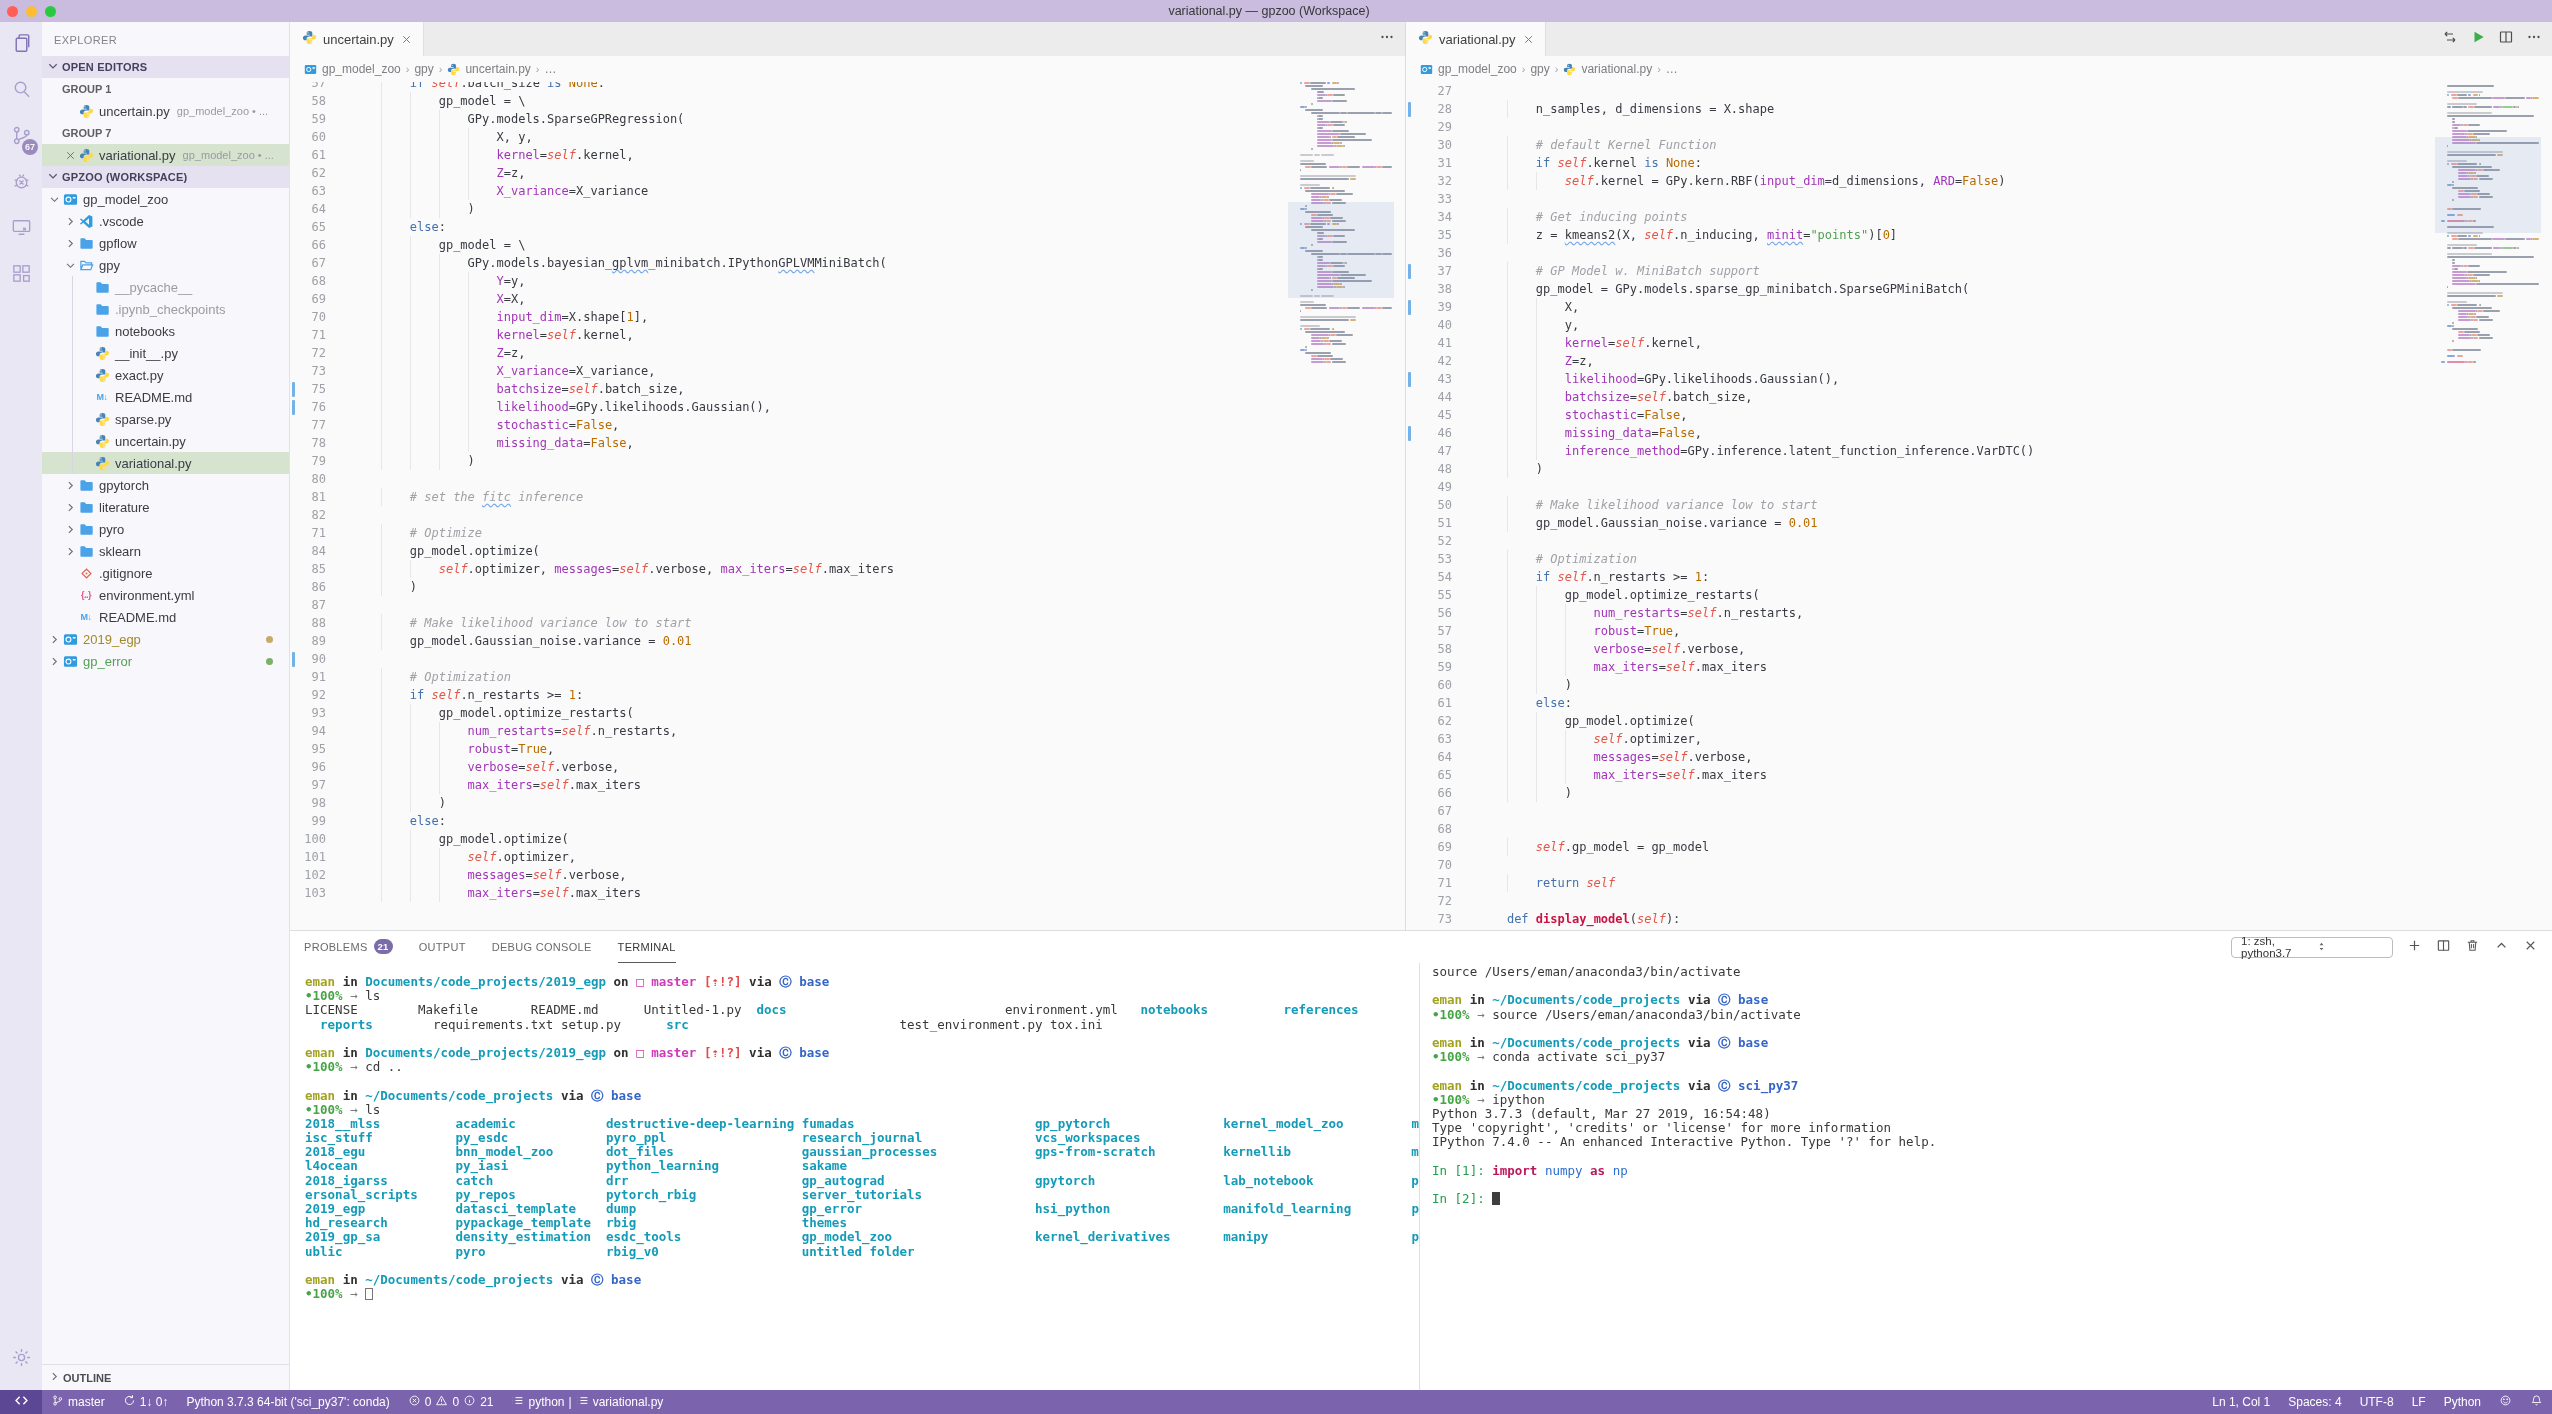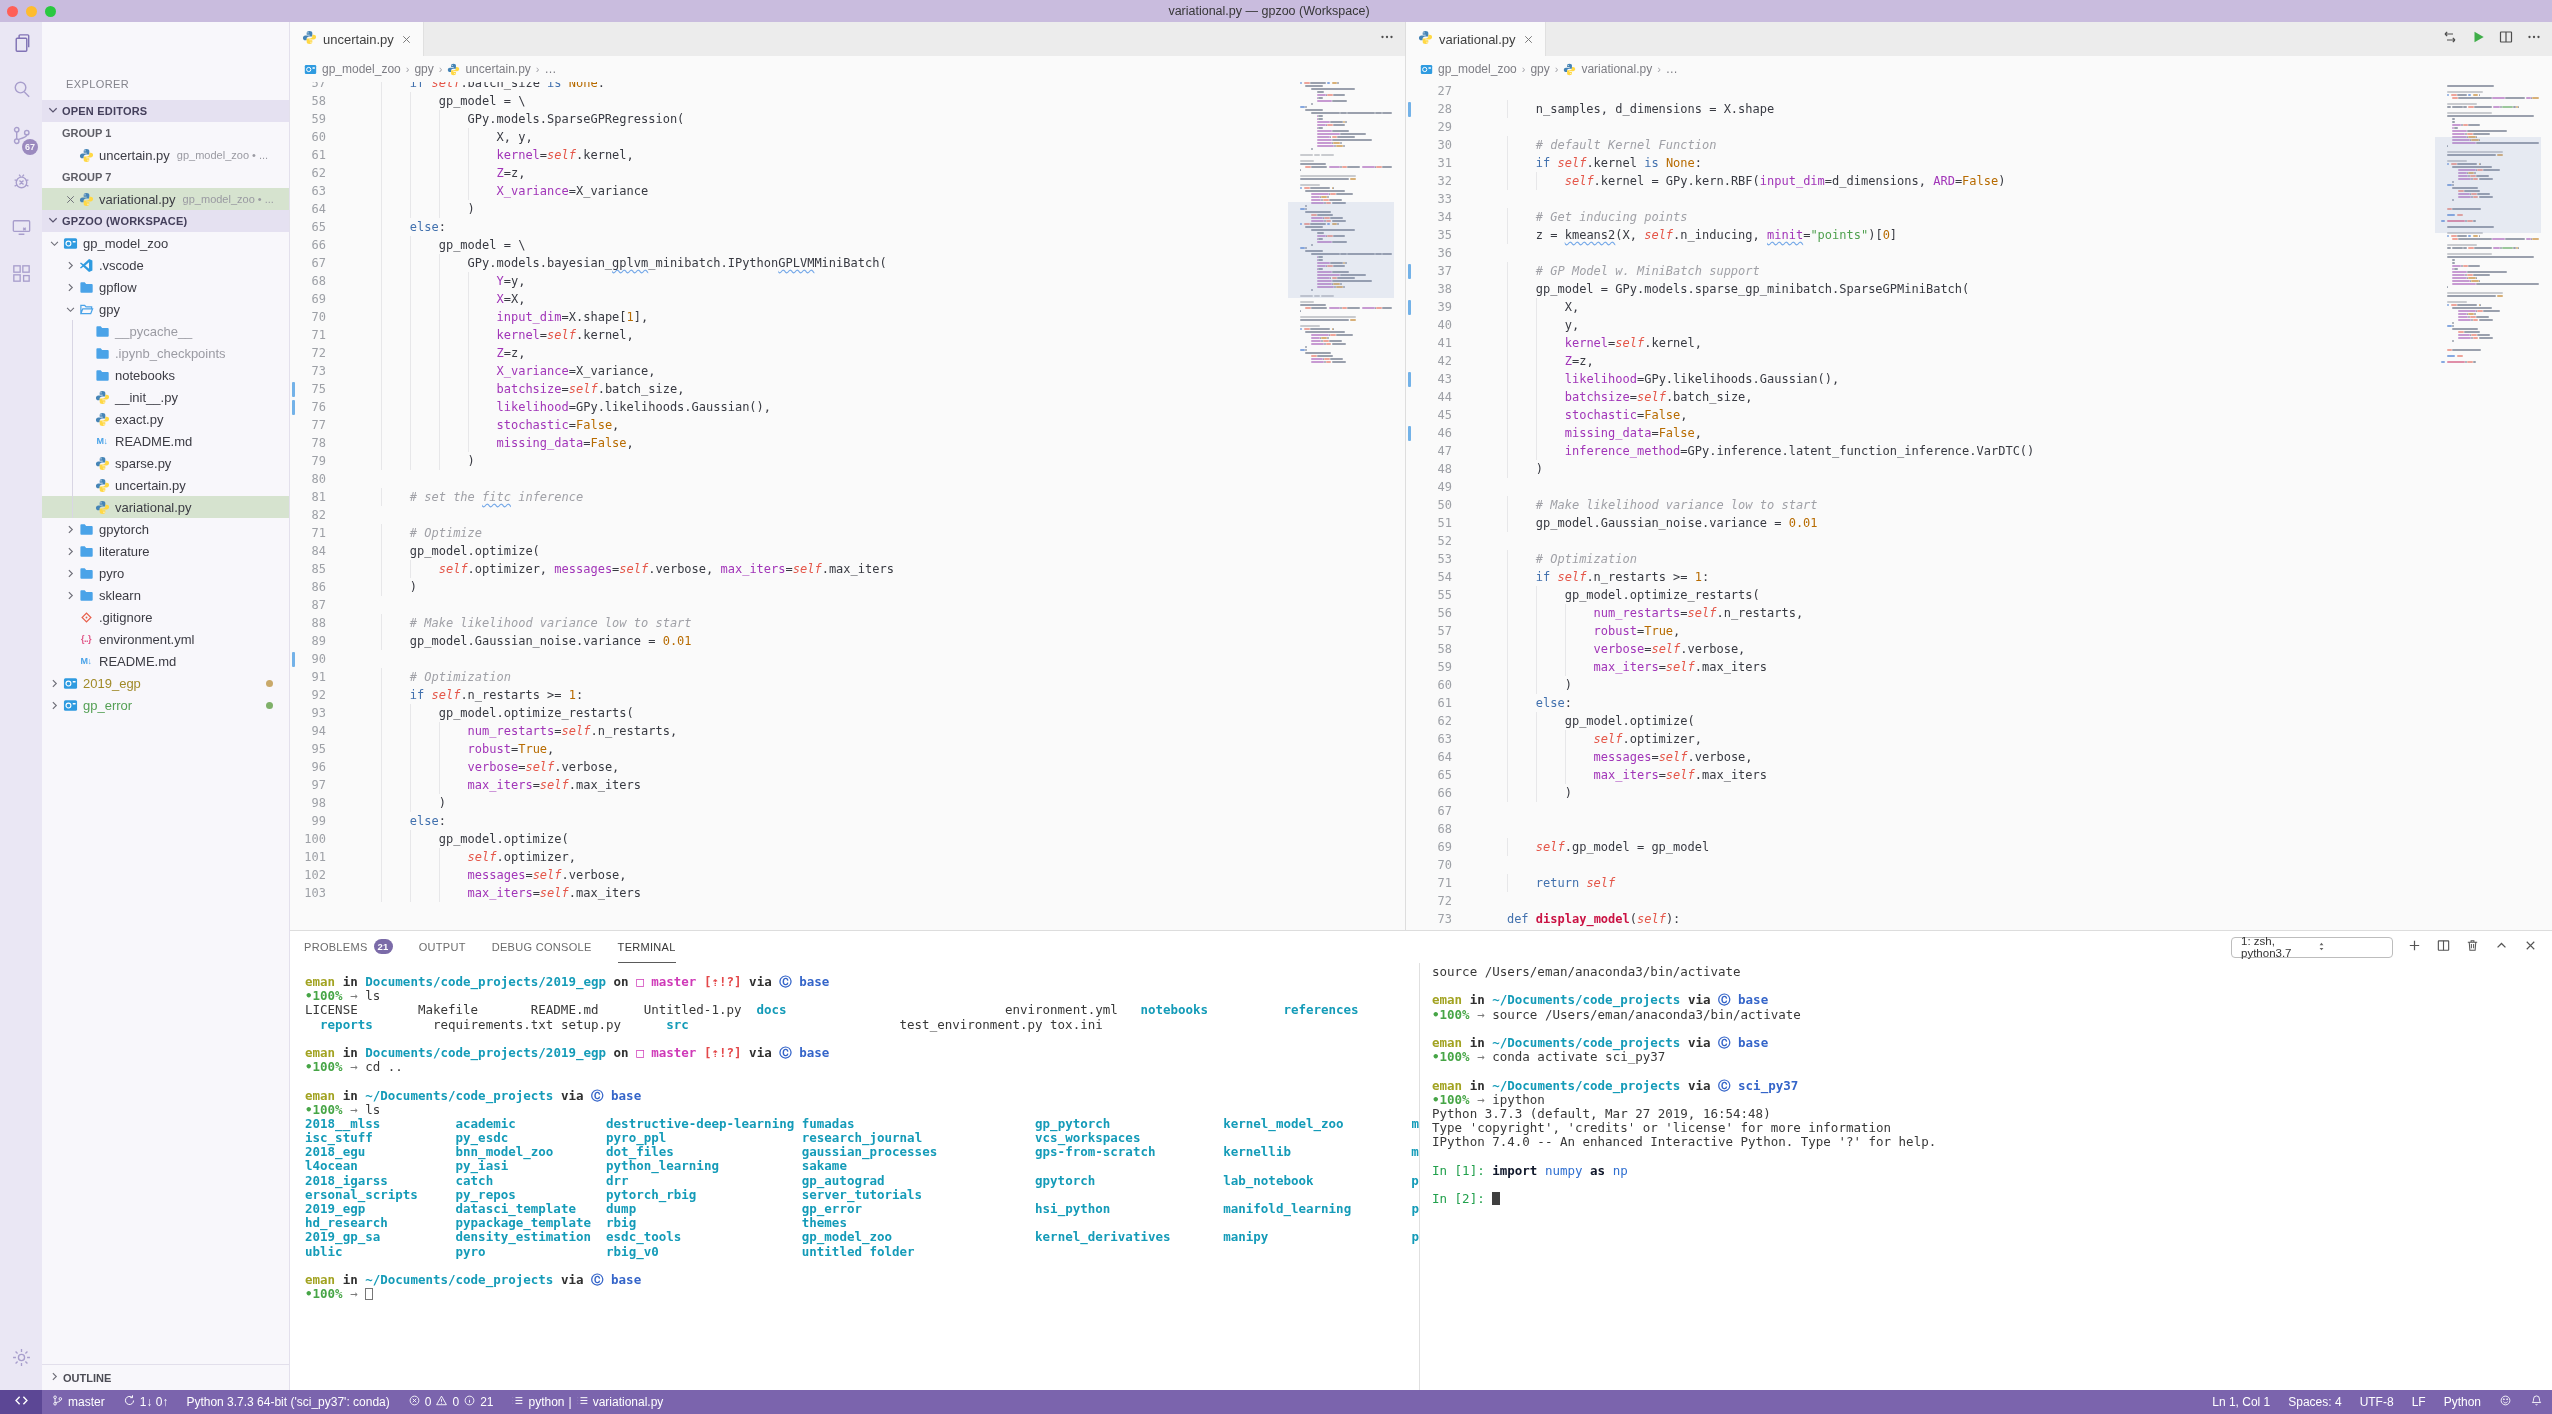--- a/index.html
+++ b/index.html
@@ -24,22 +24,22 @@
   .ab-icon.active { opacity:1; }
   .ab-icon svg { width:23px; height:23px; }
   .ab-badge { position:absolute; right:4px; bottom:5px; min-width:16px; height:16px; padding:0 3px;
     background:#6b529e; color:#fff; border-radius:9px; font-size:9px; font-weight:bold;
     display:flex; align-items:center; justify-content:center; }
   .ab-bottom { position:absolute; bottom:8px; left:0; }
 
   
   .sidebar { width:248px; flex:none; background:#f8f7fb; border-right:1px solid #e3e0ec;
     position:relative; overflow:hidden; }
-  .sb-title { height:34px; line-height:36px; padding-left:24px; font-size:11px; color:#84848c;
-    letter-spacing:.4px;margin-top:44px; }
+  .sb-title { height:34px; line-height:36px; padding-left:12px; font-size:11px; color:#84848c;
+    letter-spacing:.4px; }
   .sb-header { height:22px; background:#e5e1f1; display:flex; align-items:center; gap:2px;
     padding-left:4px; font-size:11px; font-weight:bold; color:#45405c; letter-spacing:.2px; }
   .sb-header svg { width:14px; height:14px; color:#5a5570; }
   .row { height:22px; display:flex; align-items:center; font-size:13px; color:#3c3c44;
     position:relative; white-space:nowrap; cursor:pointer; }
   .row.sel { background:#d6e3cf; }
   .row .arrow { width:16px; height:16px; flex:none; color:#6e6e78; display:flex; align-items:center; justify-content:center; }
   .row .arrow svg { width:13px; height:13px; }
   .row .ficon { width:16px; height:16px; flex:none; margin-right:5px; display:flex; align-items:center; justify-content:center; }
   .row .ficon svg { width:15px; height:15px; }
@@ -109,21 +109,21 @@
   .term { overflow:hidden; position:relative; font-family:"DejaVu Sans Mono","DejaVu Sans", monospace;
     font-size:12.5px; }
   .term.left { width:1130px; border-right:1px solid #e0e0e0; padding:12px 0 0 15px; }
   .term.right { flex:1; padding:2px 0 0 12px; }
   .t-line { height:14.2px; line-height:14.3px; white-space:pre; }
   .t-p { color:#383838; } .t-y { color:#a2a322; font-weight:bold; }
   .t-b { color:#303030; font-weight:bold; } .t-cy { color:#149bb8; font-weight:bold; }
   .t-mg { color:#cf3ab8; font-weight:bold; } .t-rd { color:#e3484a; font-weight:bold; }
   .t-bl { color:#3565c9; font-weight:bold; } .t-gr { color:#46a546; font-weight:bold; }
   .t-ar { color:#7c7c7c; } .t-dir { color:#149bb8; font-weight:bold; }
-  .t-ipg { color:#21a04c; } .t-kw { color:#0f172a; font-weight:bold; } .t-id { color:#2f6fd0; }
+  .t-ipg { color:#21a04c; } .t-kw { color:#be185d; font-weight:bold; } .t-id { color:#2f6fd0; }
   .t-cur { display:inline-block; width:7.5px; height:13px; background:#3f3f3f; vertical-align:-2px; }
   .t-curo { display:inline-block; width:7.5px; height:12px; border:1px solid #767676; vertical-align:-2px; }
 
   
   .statusbar { position:absolute; left:0; right:0; bottom:0; height:24px; background:#7b64ad;
     color:#fff; display:flex; align-items:center; font-size:12px; }
   .sb-remote { width:42px; height:24px; background:#5c4795; display:flex; align-items:center;
     justify-content:center; flex:none; }
   .sb-remote svg { width:15px; height:15px; }
   .sb-item { display:flex; align-items:center; gap:4px; padding:0 9px; height:24px; cursor:pointer; white-space:nowrap; }

